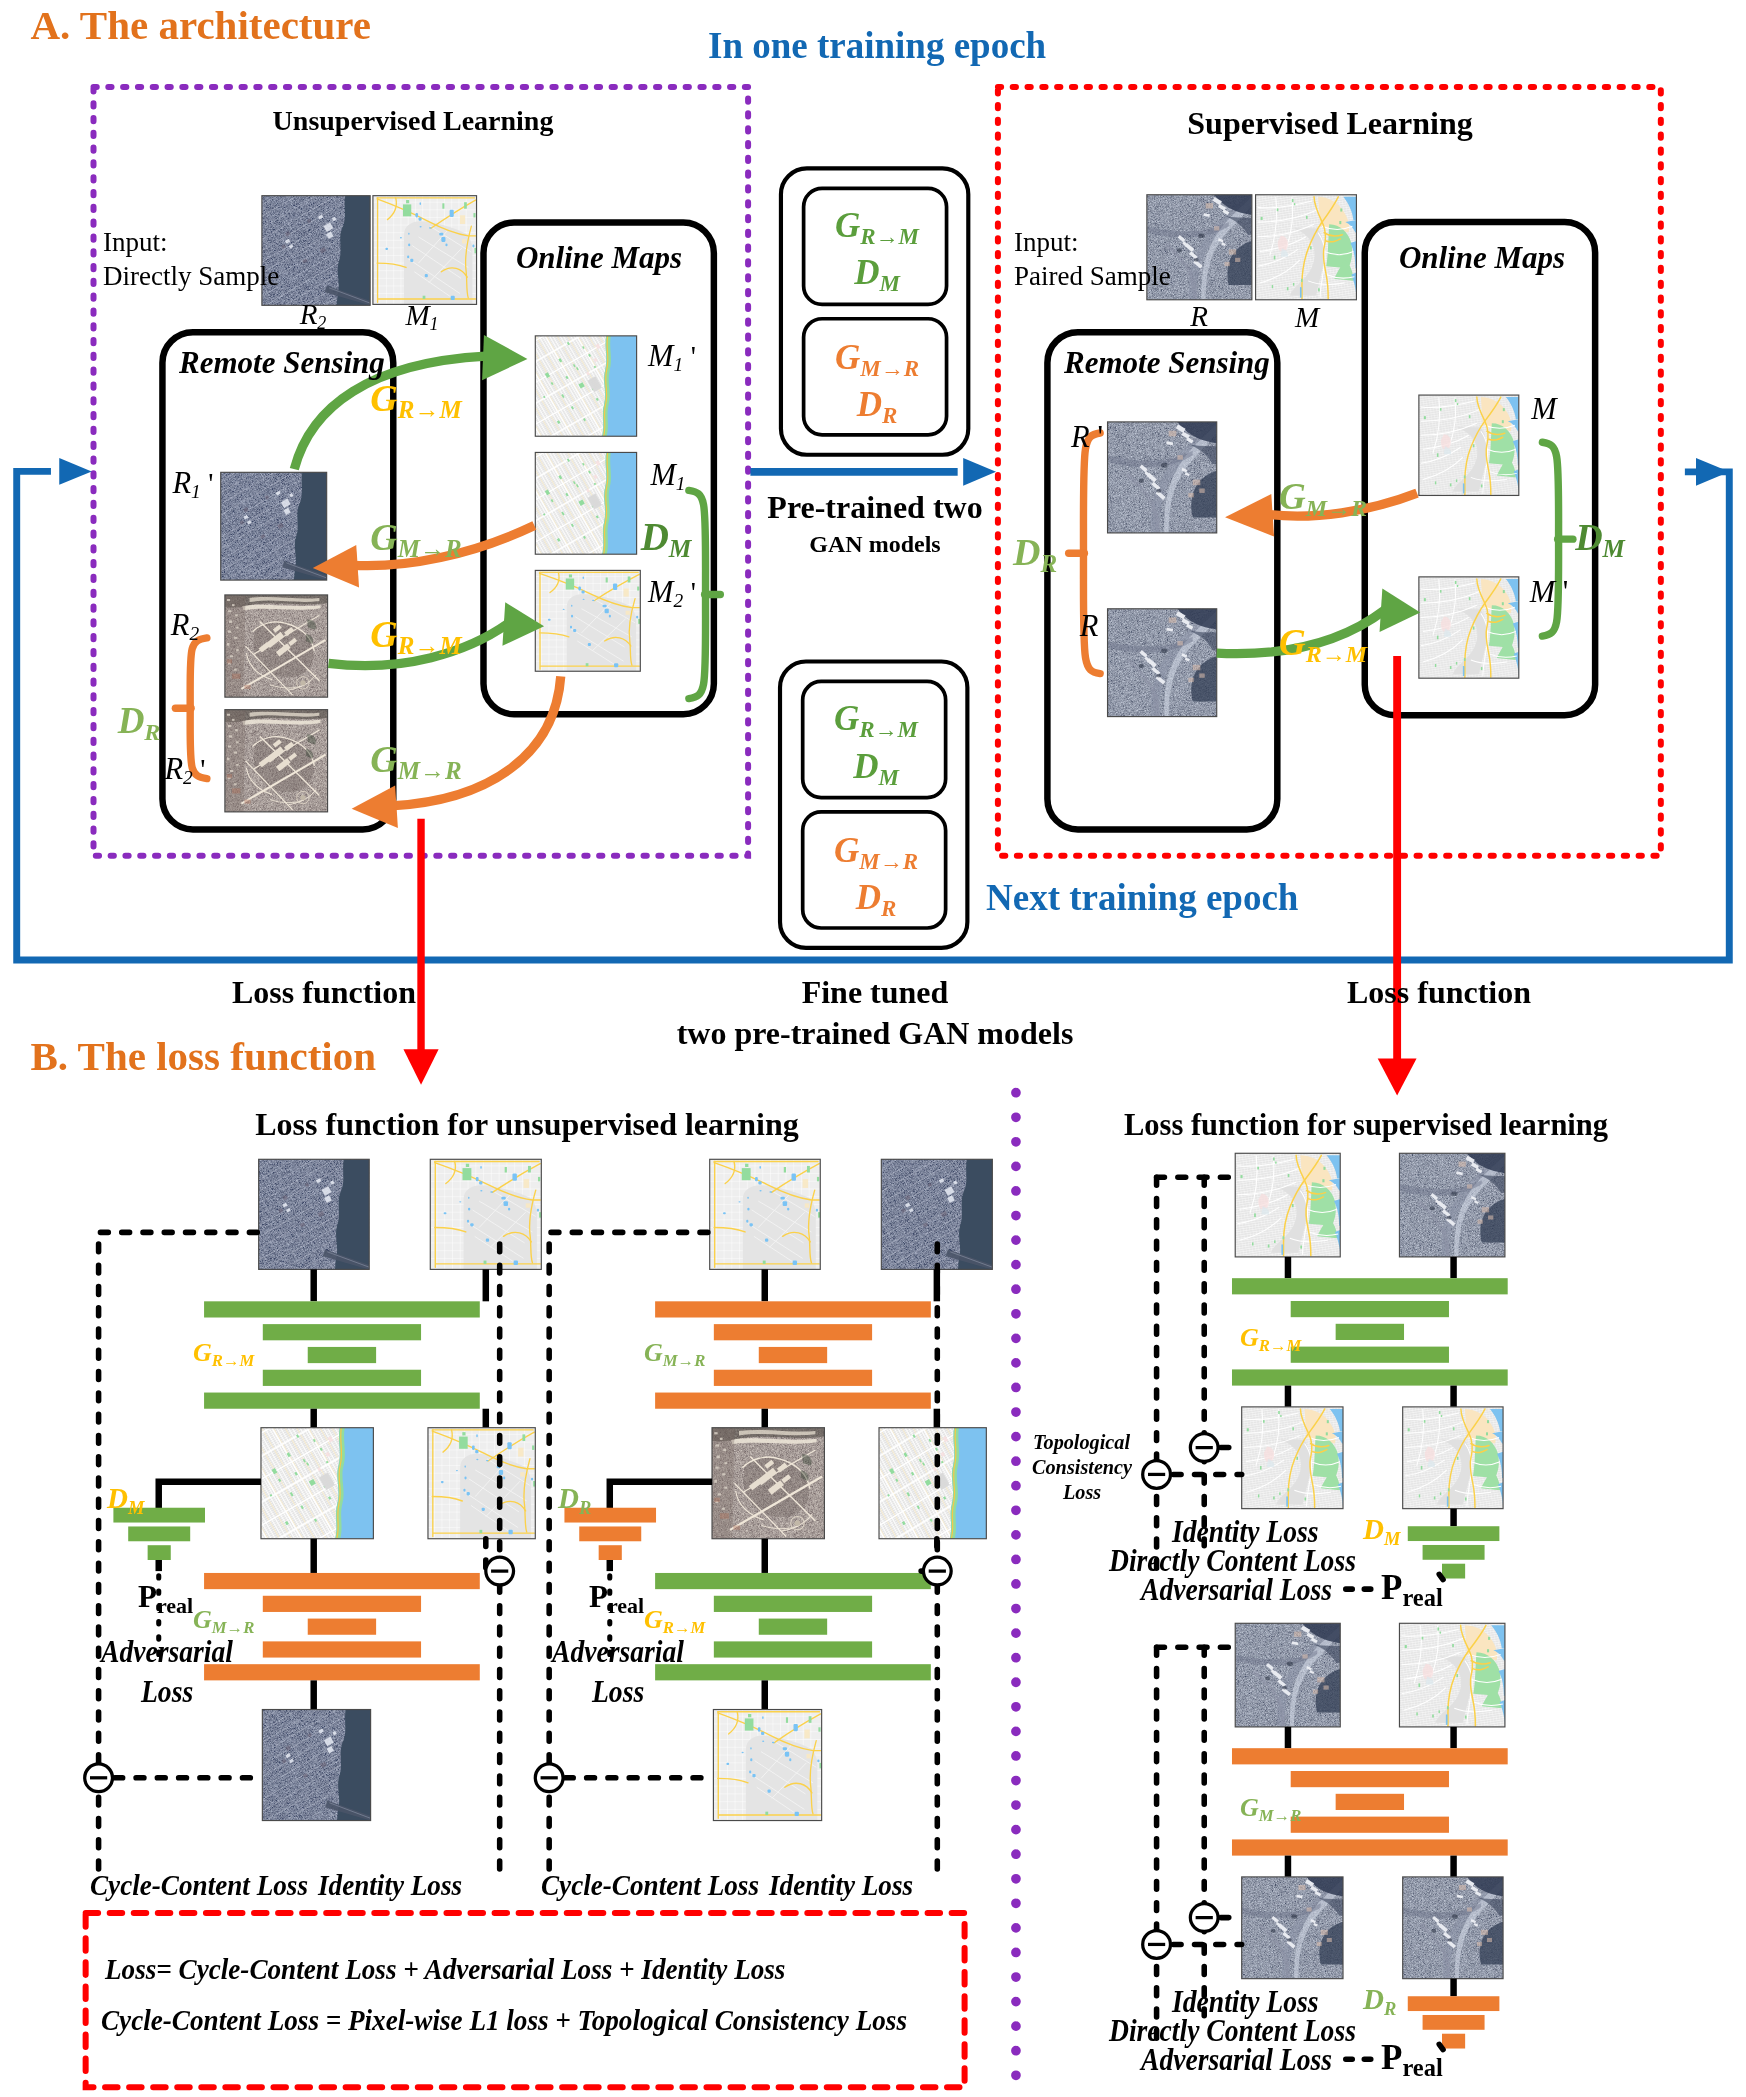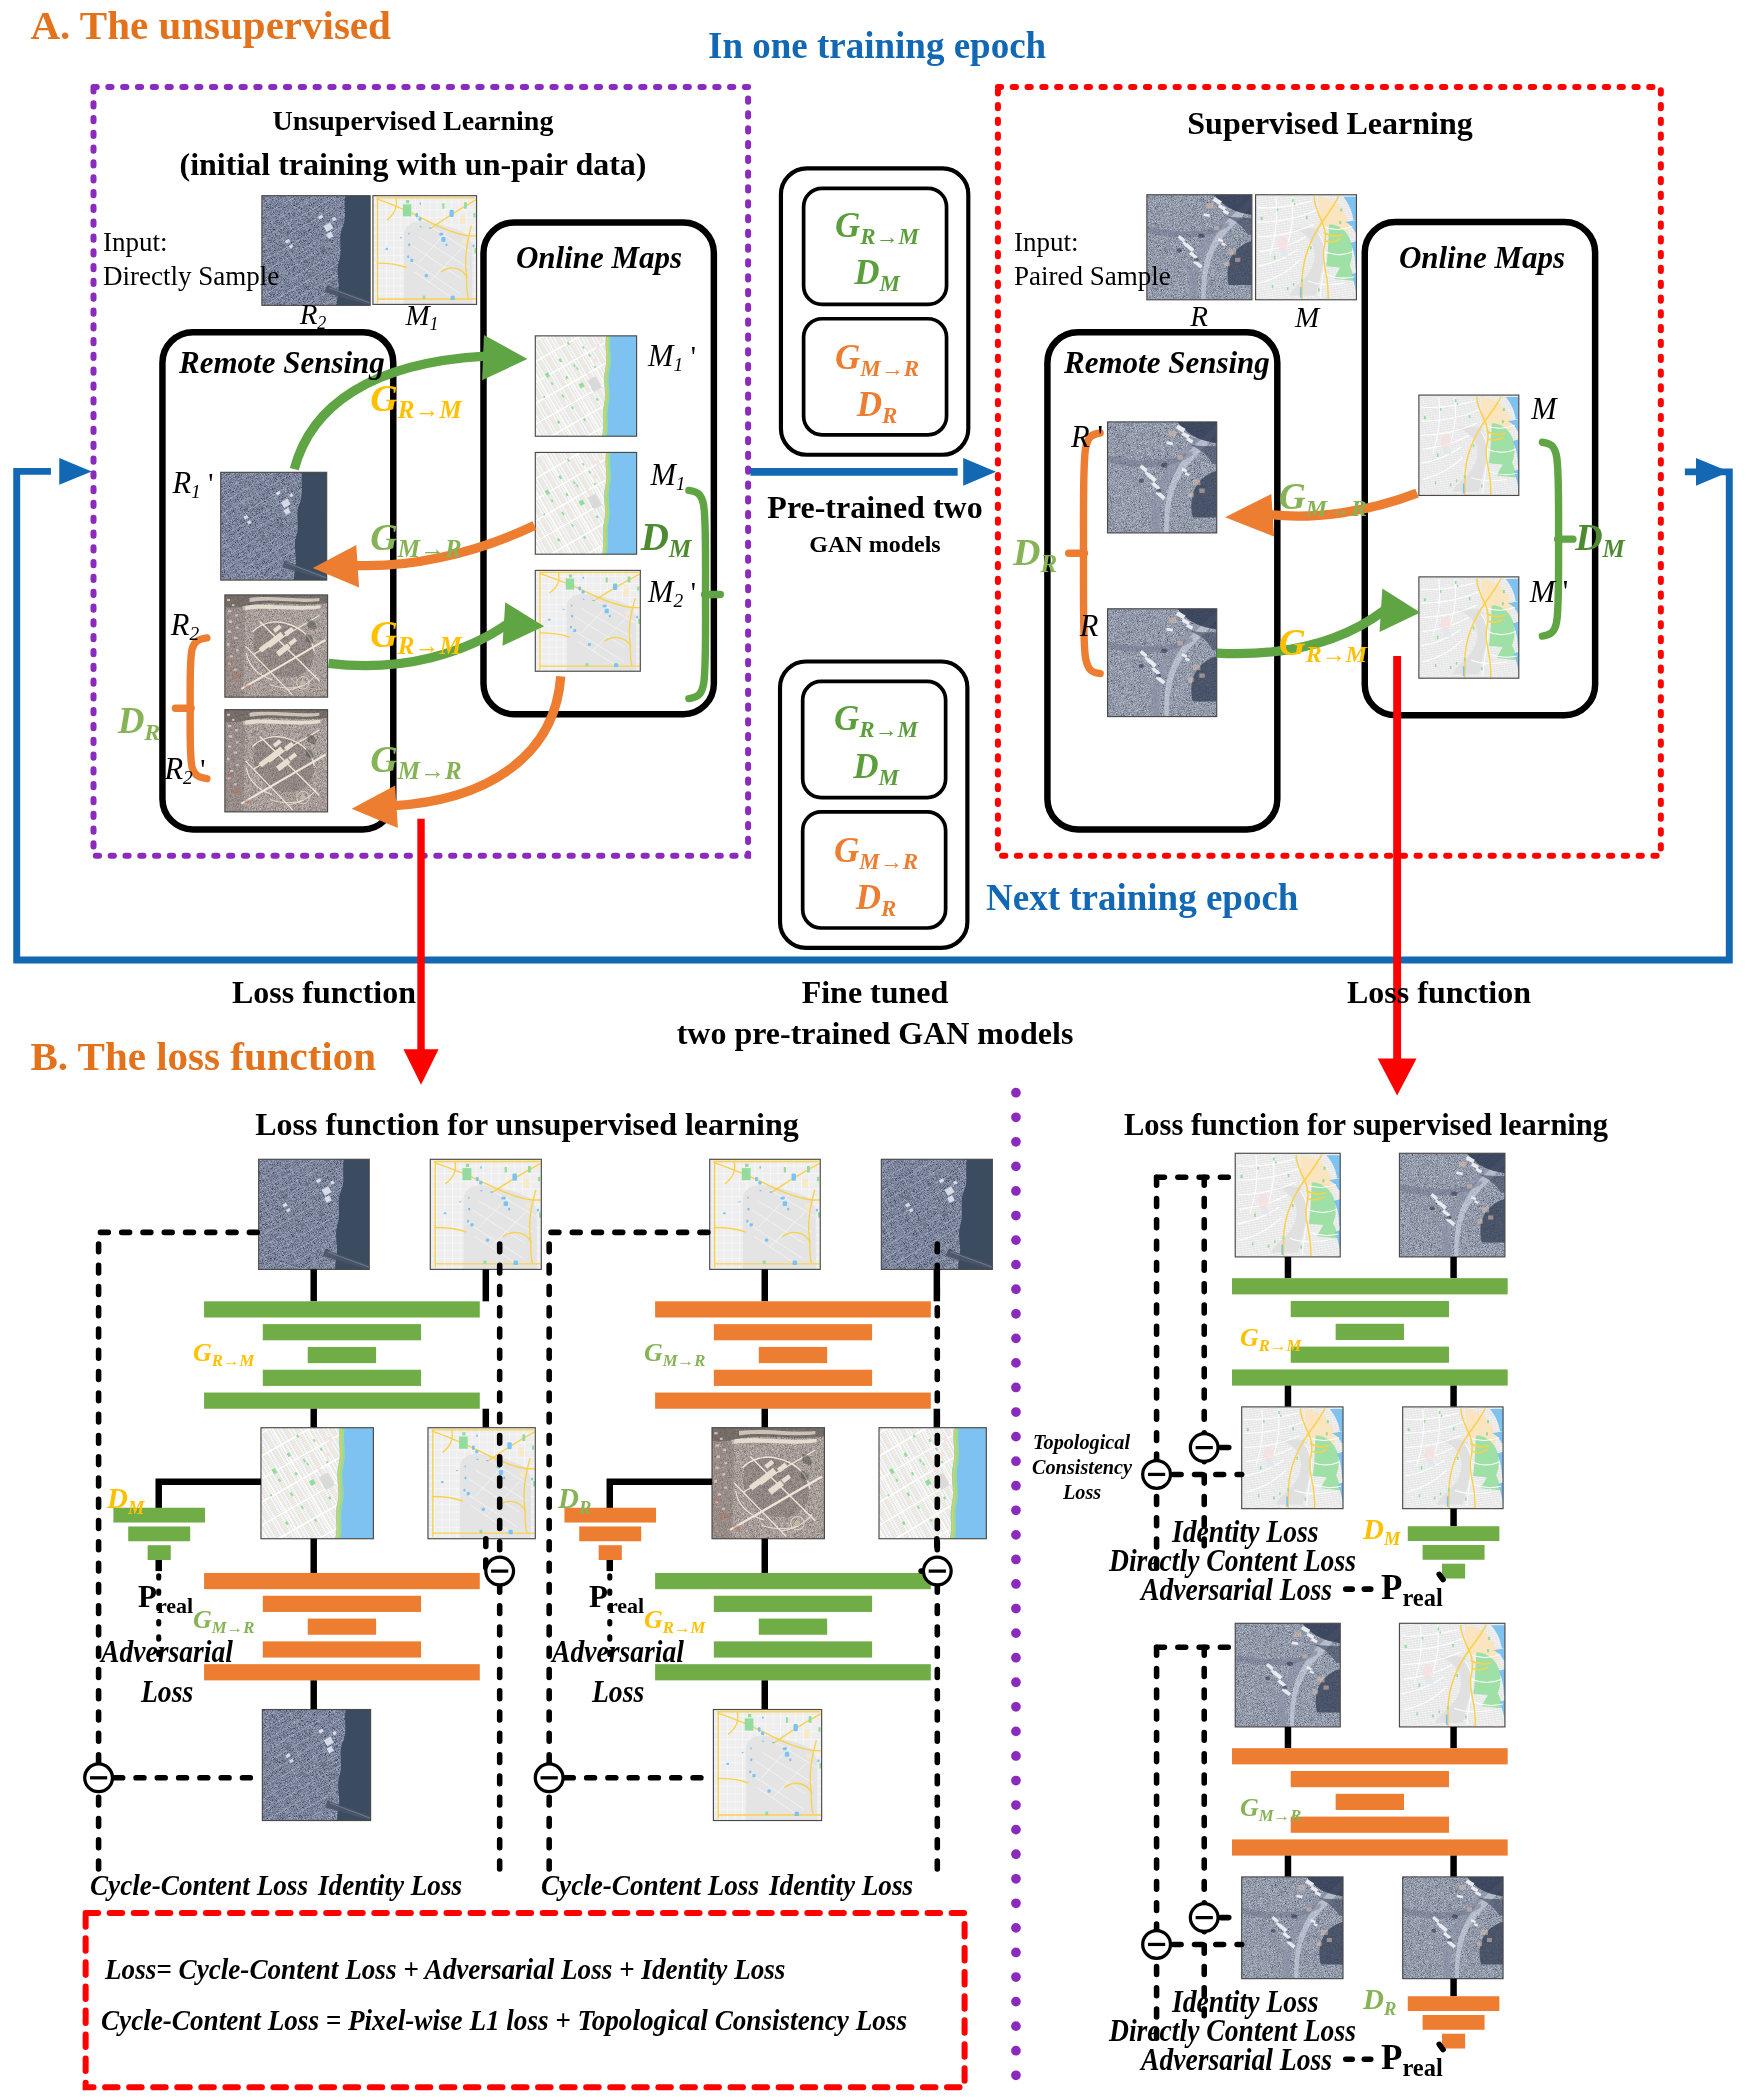--- a/index.html
+++ b/index.html
@@ -715,24 +715,23 @@
         <path d="M 2481.4 4203.2 L 2518.6 4203.2" stroke="#000" stroke-width="7"></path>
       </g>
 <path d="M 3142 4277.2 L 3142 4315.2" stroke="#000" stroke-width="14" fill="none"></path>
 <rect x="3043.0" y="4315.2" width="198" height="32" fill="#ED7D31"></rect>
 <rect x="3075.0" y="4355.7" width="134" height="32" fill="#ED7D31"></rect>
 <rect x="3117.0" y="4396.2" width="50" height="32" fill="#ED7D31"></rect>
 <path d="M 3111 4419.2 L 3133 4449.2" stroke="#000" stroke-width="12" stroke-dasharray="14 26" stroke-linecap="round" fill="none"></path>
 <path d="M 2909 4451.2 L 2979 4451.2" stroke="#000" stroke-width="12" stroke-dasharray="14 26" stroke-linecap="round" fill="none"></path>
 <rect x="185" y="4135" width="1900" height="377" fill="none" stroke="#FF0000" stroke-width="13" stroke-dasharray="27 25" stroke-linecap="round"></rect>
 </svg>
-<div class="abs " style="left:30.5px;top:5.1px;font-size:41px;color:#E2721C;font-weight:bold;font-style:normal;font-family:'Liberation Serif',serif;white-space:nowrap;">A. The unsupervised</div>
+<div class="abs " style="left:30.5px;top:5.1px;font-size:41px;color:#E2721C;font-weight:bold;font-style:normal;font-family:'Liberation Serif',serif;white-space:nowrap;">A. The architecture</div>
 <div class="abs " style="left:708px;top:27px;font-size:37px;color:#1268B3;font-weight:bold;font-style:normal;font-family:'Liberation Serif',serif;white-space:nowrap;">In one training epoch</div>
 <div class="abs " style="left:413px;top:107px;font-size:28px;color:#000;font-weight:bold;font-style:normal;font-family:'Liberation Serif',serif;white-space:nowrap;transform:translateX(-50%);">Unsupervised Learning</div>
-<div class="abs " style="left:413px;top:148px;font-size:32px;color:#000;font-weight:bold;font-style:normal;font-family:'Liberation Serif',serif;white-space:nowrap;transform:translateX(-50%);">(initial training with un-pair data)</div>
 <div class="abs " style="left:103px;top:229px;font-size:27px;color:#000;font-weight:normal;font-style:normal;font-family:'Liberation Serif',serif;white-space:nowrap;">Input:</div>
 <div class="abs " style="left:103px;top:263px;font-size:27px;color:#000;font-weight:normal;font-style:normal;font-family:'Liberation Serif',serif;white-space:nowrap;">Directly Sample</div>
 <div class="abs" style="left:313px;top:300px;font-size:29px;color:#000;font-style:italic;font-family:'Liberation Serif',serif;white-space:nowrap;transform:translateX(-50%)"><span>R</span><span style="font-size:18px;font-style:italic;position:relative;top:5.1px">2</span></div>
 <div class="abs" style="left:422px;top:301px;font-size:29px;color:#000;font-style:italic;font-family:'Liberation Serif',serif;white-space:nowrap;transform:translateX(-50%)"><span>M</span><span style="font-size:18px;font-style:italic;position:relative;top:5.1px">1</span></div>
 <div class="abs " style="left:179px;top:347px;font-size:31px;color:#000;font-weight:bold;font-style:italic;font-family:'Liberation Serif',serif;white-space:nowrap;">Remote Sensing</div>
 <div class="abs " style="left:599px;top:242px;font-size:31px;color:#000;font-weight:bold;font-style:italic;font-family:'Liberation Serif',serif;white-space:nowrap;transform:translateX(-50%);">Online Maps</div>
 <div class="abs" style="left:193px;top:468px;font-size:30.5px;color:#000;font-style:italic;font-family:'Liberation Serif',serif;white-space:nowrap;transform:translateX(-50%)"><span>R</span><span style="font-size:19.4px;font-style:italic;position:relative;top:5.1px">1</span>&nbsp;<span style="font-style:normal;font-size:29px">'</span></div>
 <div class="abs" style="left:185px;top:610px;font-size:30.5px;color:#000;font-style:italic;font-family:'Liberation Serif',serif;white-space:nowrap;transform:translateX(-50%)"><span>R</span><span style="font-size:19.4px;font-style:italic;position:relative;top:5.1px">2</span></div>
 <div class="abs" style="left:185px;top:754px;font-size:30.5px;color:#000;font-style:italic;font-family:'Liberation Serif',serif;white-space:nowrap;transform:translateX(-50%)"><span>R</span><span style="font-size:19.4px;font-style:italic;position:relative;top:5.1px">2</span>&nbsp;<span style="font-style:normal;font-size:29px">'</span></div>
 <div class="abs" style="left:672px;top:341px;font-size:30.5px;color:#000;font-style:italic;font-family:'Liberation Serif',serif;white-space:nowrap;transform:translateX(-50%)"><span>M</span><span style="font-size:19.4px;font-style:italic;position:relative;top:5.1px">1</span>&nbsp;<span style="font-style:normal;font-size:29px">'</span></div>

